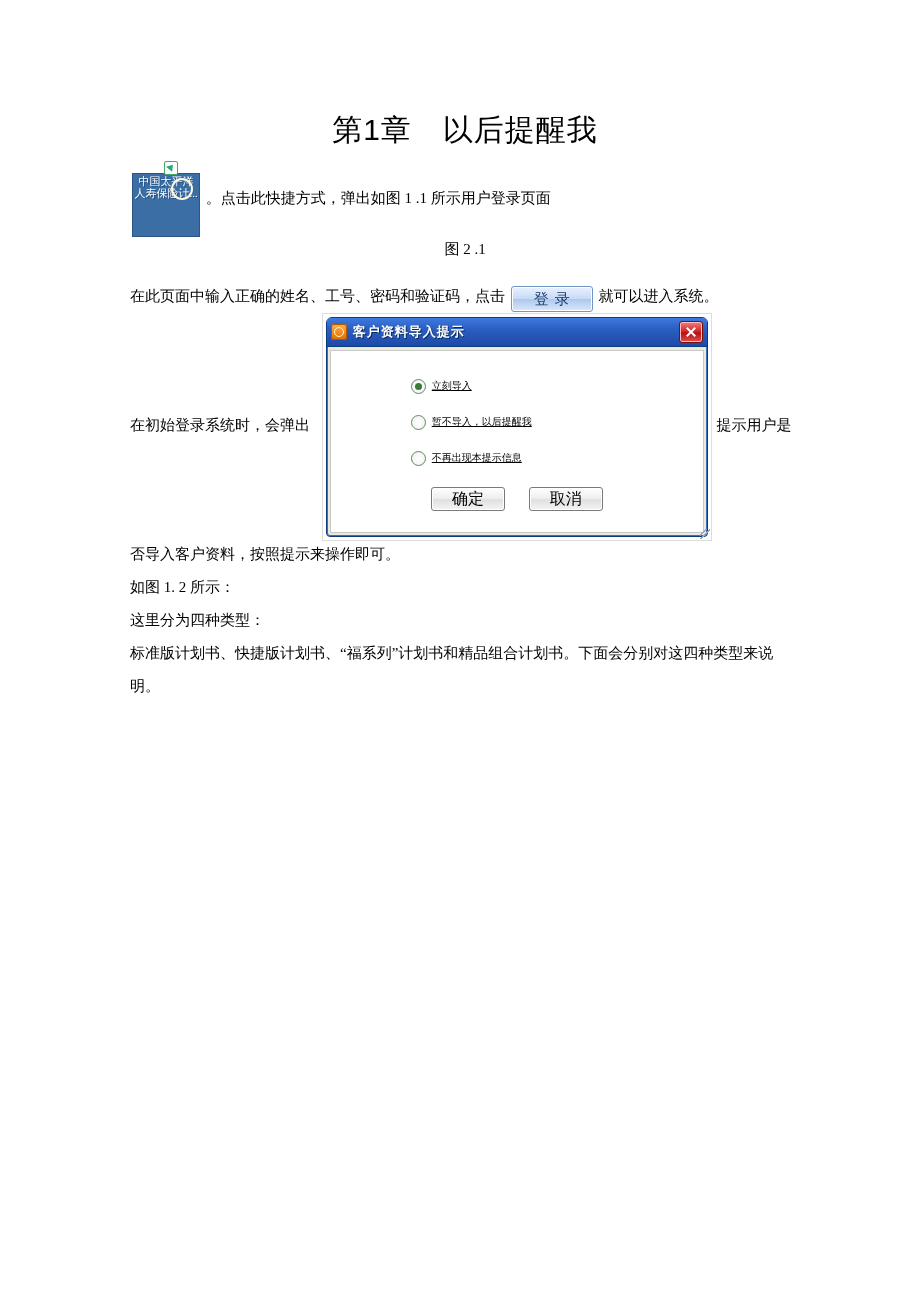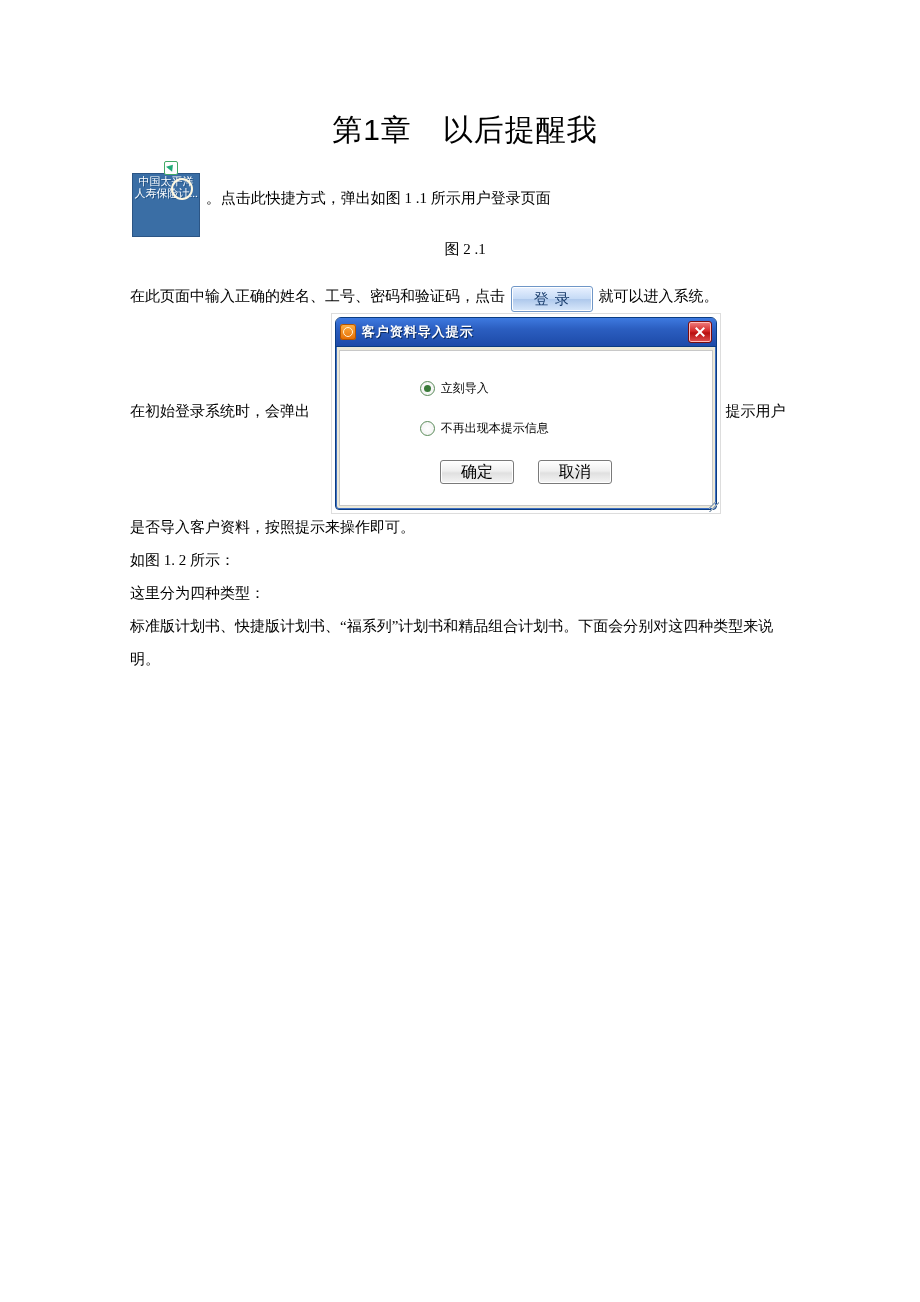--- a/index.html
+++ b/index.html
@@ -108,21 +108,21 @@
     text-indent: 6px;
     font-family: "SimSun", serif;
     box-shadow: inset 0 0 0 1px #fff;
     margin: 0 2px -4px 2px;
   }
   
   .dialog-wrap {
     display: inline-block;
     vertical-align: middle;
     width: 390px;
-    margin: 0 1px -4px 17px;
+    margin: 0 1px -4px 8px;
     position: relative;
   }
   .dialog-wrap .inner-shadow {
     position:absolute; inset:0;
     box-shadow: inset 0 0 0 1px #ddd;
     pointer-events:none;
   }
   .dialog-wrap .grip {
     position:absolute;
     right:2px; bottom:2px;
@@ -192,21 +192,22 @@
   .dlg .body {
     background: #fff;
     margin: 3px;
     border: 1px solid #c8c8c8;
     padding: 24px 30px 16px 80px;
   }
   .radio-row {
     display: flex;
     align-items: center;
     margin: 0 0 14px 0;
-    font-size: 12px;
+    font-size: 10px;
+    text-decoration: underline;
   }
   .radio {
     width: 13px; height: 13px;
     border: 1px solid #5b8c5a;
     border-radius: 50%;
     margin-right: 6px;
     background: radial-gradient(#fff,#f0f0f0);
     position: relative;
     flex-shrink: 0;
   }
@@ -274,20 +275,24 @@
           <span class="tb-text">客户资料导入提示</span>
           <span class="tb-close"></span>
         </span>
         <span class="body" style="display:block;">
           <span class="radio-row" style="display:flex;">
             <span class="radio checked"></span>
             <span>立刻导入</span>
           </span>
           <span class="radio-row" style="display:flex;">
             <span class="radio"></span>
+            <span>暂不导入，以后提醒我</span>
+          </span>
+          <span class="radio-row" style="display:flex;">
+            <span class="radio"></span>
             <span>不再出现本提示信息</span>
           </span>
           <span class="btn-row" style="display:block;">
             <span class="xp-btn">确定</span>
             <span class="xp-btn">取消</span>
           </span>
         </span>
       </span>
       <span class="inner-shadow"></span>
       <span class="grip"></span>

